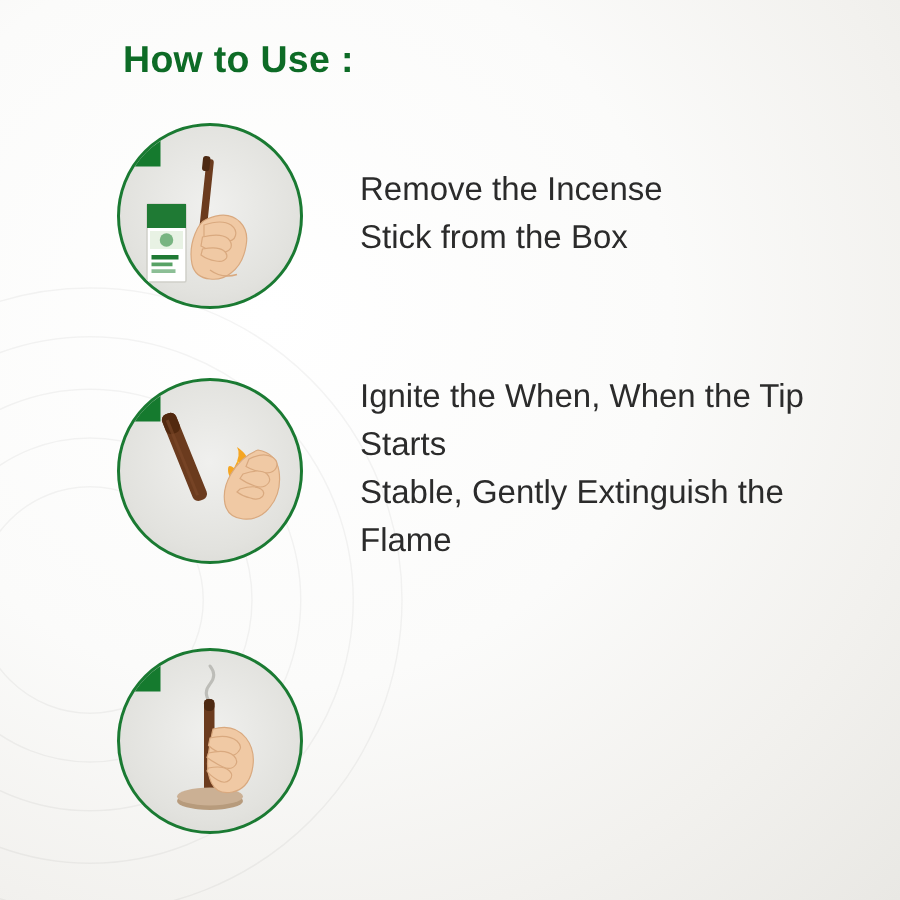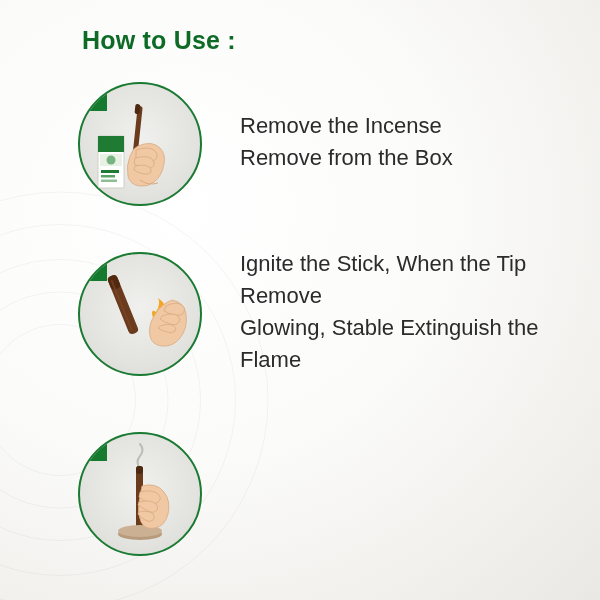--- a/index.html
+++ b/index.html
@@ -142,21 +142,21 @@
           <path d="M56 66 q12 -4 18 0 q4 3 3 7 q-1 4 -7 4 q-8 0 -14 -3 z"></path>
           <path d="M55 74 q12 -3 17 1 q3 3 2 6 q-2 4 -8 3 q-7 -1 -12 -4 z"></path>
           <path d="M55 82 q10 -2 14 1 q3 2 2 5 q-2 3 -7 2 q-6 -1 -10 -4 z"></path>
         </g>
         <path d="M60 96 q8 6 18 3" fill="none" stroke="#d9a97f" stroke-width="1"></path>
       </svg>
       <div class="badge">1</div>
     </div>
     <div class="caption">
       <div>Remove the Incense</div>
-      <div>Remove from the Box</div>
+      <div>Stick from the Box</div>
     </div>
   </div>
 
   <div class="step step-2">
     <div class="circle">
       <svg class="art" viewBox="0 0 120 120">
 
         <g transform="rotate(-22 48 55)">
           <rect x="40" y="18" width="10" height="62" rx="4" fill="#6b3b1e"></rect>
           <rect x="40" y="18" width="10" height="14" rx="4" fill="#52290f"></rect>
@@ -169,22 +169,22 @@
         <g fill="#f0c9a4" stroke="#d9a97f" stroke-width="0.8">
           <path d="M92 46 q12 2 14 14 q2 14 -6 24 q-7 9 -18 8 q-10 -1 -12 -10 q-2 -10 4 -20 q7 -12 18 -16 z"></path>
           <path d="M86 52 q10 -5 16 -1 q4 3 2 7 q-2 4 -8 3 q-7 -1 -12 -4 z"></path>
           <path d="M82 62 q11 -4 16 0 q3 3 1 6 q-3 4 -9 2 q-6 -2 -10 -5 z"></path>
           <path d="M80 72 q10 -3 14 0 q3 2 1 5 q-3 3 -8 1 q-5 -1 -9 -4 z"></path>
         </g>
       </svg>
       <div class="badge">2</div>
     </div>
     <div class="caption">
-      <div>Ignite the Stick, When the Tip Remove</div>
-      <div>Glowing, Stable Extinguish the Flame</div>
+      <div>Ignite the When, When the Tip Starts</div>
+      <div>Stable, Gently Extinguish the Flame</div>
     </div>
   </div>
 
   <div class="step step-3">
     <div class="circle">
       <svg class="art" viewBox="0 0 120 120">
 
         <path d="M60 10 q5 6 0 12 q-5 6 0 12" fill="none" stroke="#bdbdb8" stroke-width="2" stroke-linecap="round"></path>
 
         <rect x="56" y="32" width="7" height="62" rx="3" fill="#6b3b1e"></rect>

